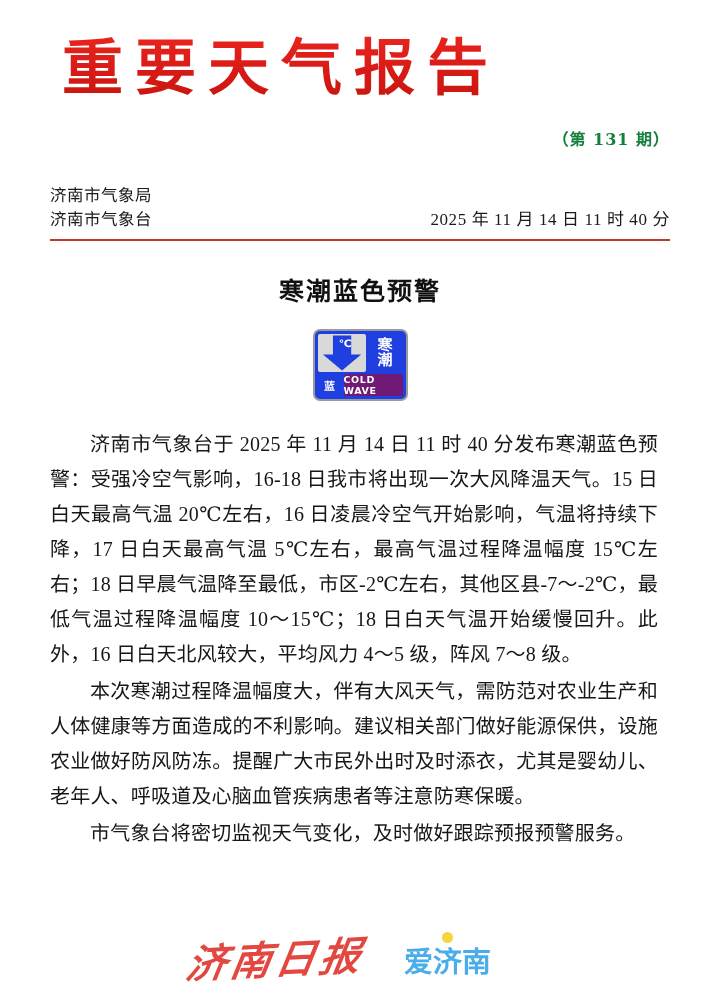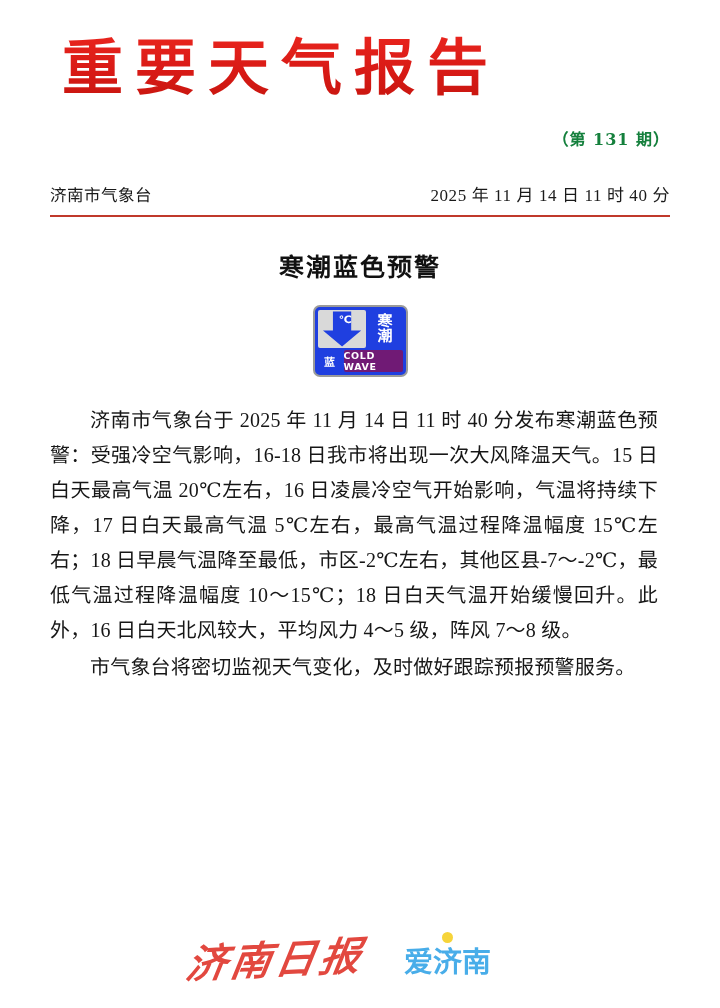--- a/index.html
+++ b/index.html
@@ -235,20 +235,21 @@
 <div class="page">
 
   <div class="masthead">
     <div class="masthead-title">重要天气报告</div>
   </div>
 
   <div class="issue">（第 131 期）</div>
 
   <div class="issuer-block">
     <div class="issuer-lines">
+      <div>济南市气象局</div>
       <div class="issuer-row">
         <span>济南市气象台</span>
         <span class="issue-datetime">2025 年 11 月 14 日 11 时 40 分</span>
       </div>
     </div>
     <div class="rule"></div>
   </div>
 
   <div class="warning-title">寒潮蓝色预警</div>
 
@@ -268,20 +269,21 @@
       </div>
       <div class="signal-bottom">
         <div class="signal-lan">蓝</div>
         <div class="signal-coldwave">COLD WAVE</div>
       </div>
     </div>
   </div>
 
   <div class="body-text">
     <p>济南市气象台于 2025 年 11 月 14 日 11 时 40 分发布寒潮蓝色预警：受强冷空气影响，16-18 日我市将出现一次大风降温天气。15 日白天最高气温 20℃左右，16 日凌晨冷空气开始影响，气温将持续下降，17 日白天最高气温 5℃左右，最高气温过程降温幅度 15℃左右；18 日早晨气温降至最低，市区-2℃左右，其他区县-7～-2℃，最低气温过程降温幅度 10～15℃；18 日白天气温开始缓慢回升。此外，16 日白天北风较大，平均风力 4～5 级，阵风 7～8 级。</p>
+    <p>本次寒潮过程降温幅度大，伴有大风天气，需防范对农业生产和人体健康等方面造成的不利影响。建议相关部门做好能源保供，设施农业做好防风防冻。提醒广大市民外出时及时添衣，尤其是婴幼儿、老年人、呼吸道及心脑血管疾病患者等注意防寒保暖。</p>
     <p>市气象台将密切监视天气变化，及时做好跟踪预报预警服务。</p>
   </div>
 
 </div>
 
 <div class="watermark-jnrb">济南日报</div>
 <div class="watermark-dot"></div>
 <div class="watermark-aijinan">爱济南</div>
 
 </body></html>

